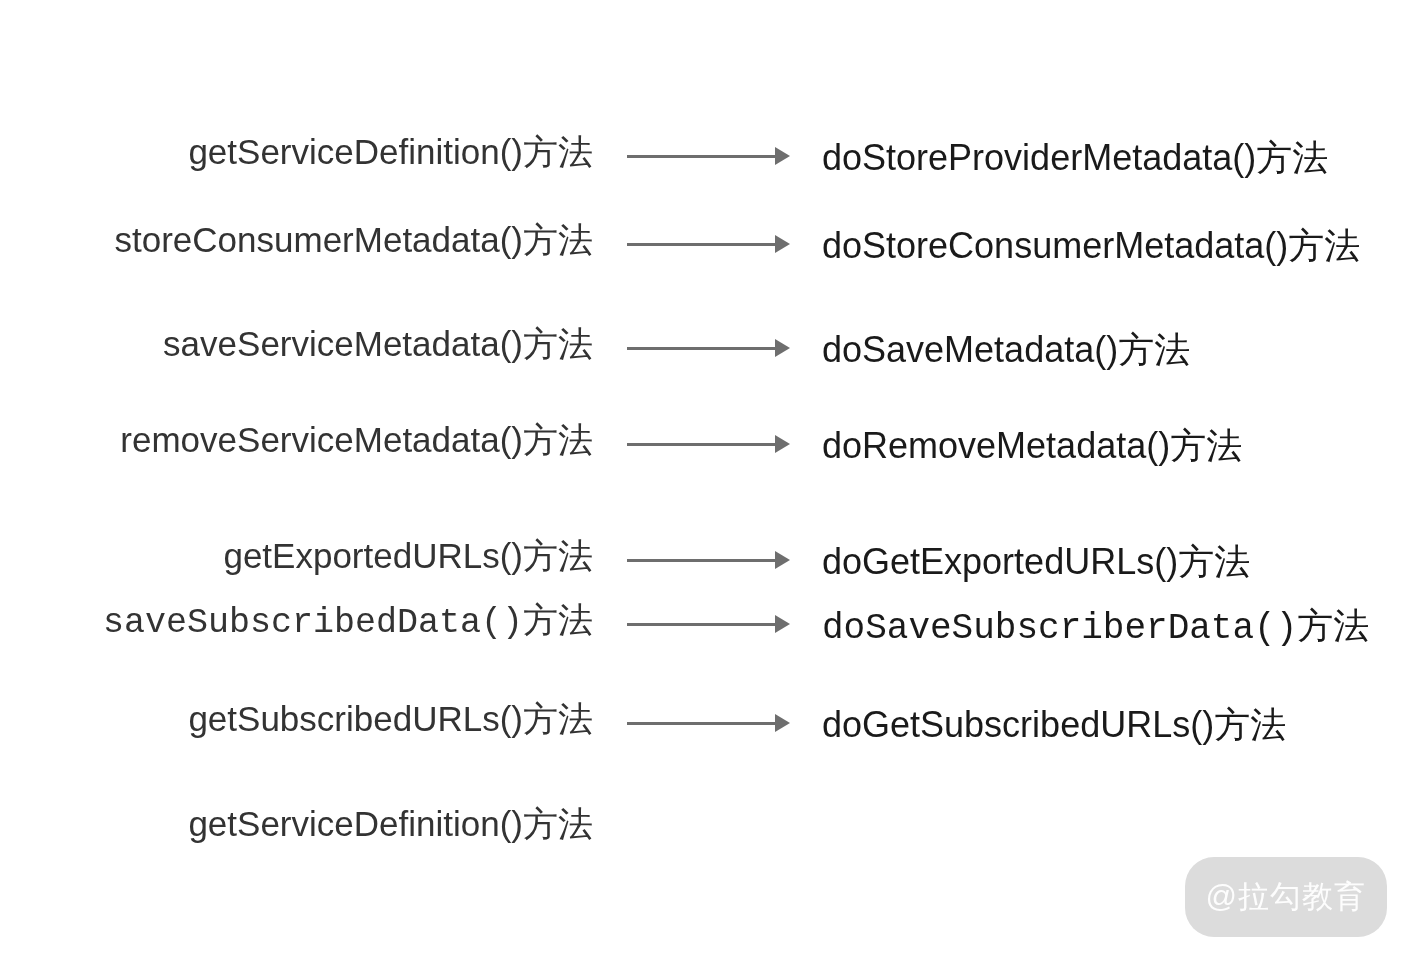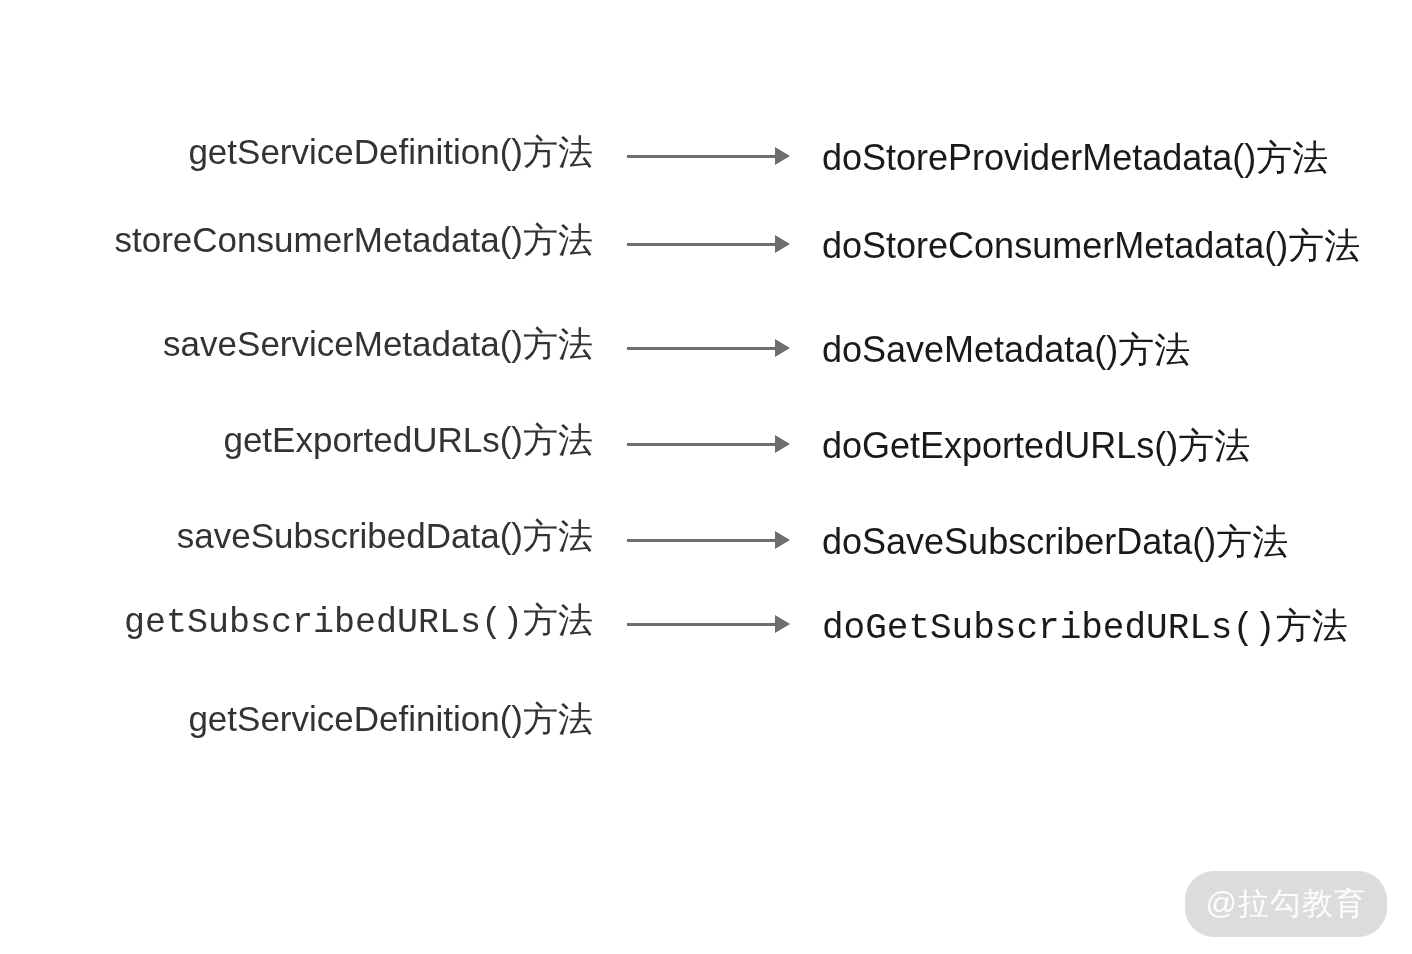--- a/index.html
+++ b/index.html
@@ -18,21 +18,21 @@
   .row {
     position: absolute;
     left: 0;
     width: 1412px;
     height: 96px;
   }
   .row:nth-of-type(1) { top: 104px; }
   .row:nth-of-type(2) { top: 192px; }
   .row:nth-of-type(3) { top: 296px; }
   .row:nth-of-type(4) { top: 392px; }
-  .row:nth-of-type(5) { top: 488px; }
+  .row:nth-of-type(5) { top: 508px; }
   .row:nth-of-type(6) { top: 572px; font-family: Liberation Mono, monospace; }
   .row:nth-of-type(7) { top: 671px; }
   .row:nth-of-type(8) { top: 776px; }
 
   .source-label {
     position: absolute;
     left: 0;
     top: 0;
     width: 593px;
     height: 96px;
@@ -78,21 +78,21 @@
     height: 0;
     border-left: 15px solid var(--arrow-color, #6e6e6e);
     border-top: 9px solid transparent;
     border-bottom: 9px solid transparent;
   }
   .watermark {
     position: absolute;
     right: 25px;
     bottom: 17px;
     height: 58px;
-    padding: 4px 21px;
+    padding: 11px 21px;
     display: flex;
     align-items: center;
     border-radius: 29px;
     background: var(--watermark-bg, #dcdcdc);
     color: var(--watermark-text, #fdfdfd);
     font-size: 31px;
     letter-spacing: 1px;
     white-space: nowrap;
   }
 </style>
@@ -121,20 +121,28 @@
 
   <div class="row">
     <div class="source-label">saveServiceMetadata()方法</div>
     <div class="arrow">
       <span class="arrow-line"></span>
       <span class="arrow-head"></span>
     </div>
     <div class="target-label">doSaveMetadata()方法</div>
   </div>
 
+  <div class="row">
+    <div class="source-label">removeServiceMetadata()方法</div>
+    <div class="arrow">
+      <span class="arrow-line"></span>
+      <span class="arrow-head"></span>
+    </div>
+    <div class="target-label">doRemoveMetadata()方法</div>
+  </div>
 
   <div class="row">
     <div class="source-label">getExportedURLs()方法</div>
     <div class="arrow">
       <span class="arrow-line"></span>
       <span class="arrow-head"></span>
     </div>
     <div class="target-label">doGetExportedURLs()方法</div>
   </div>
 

